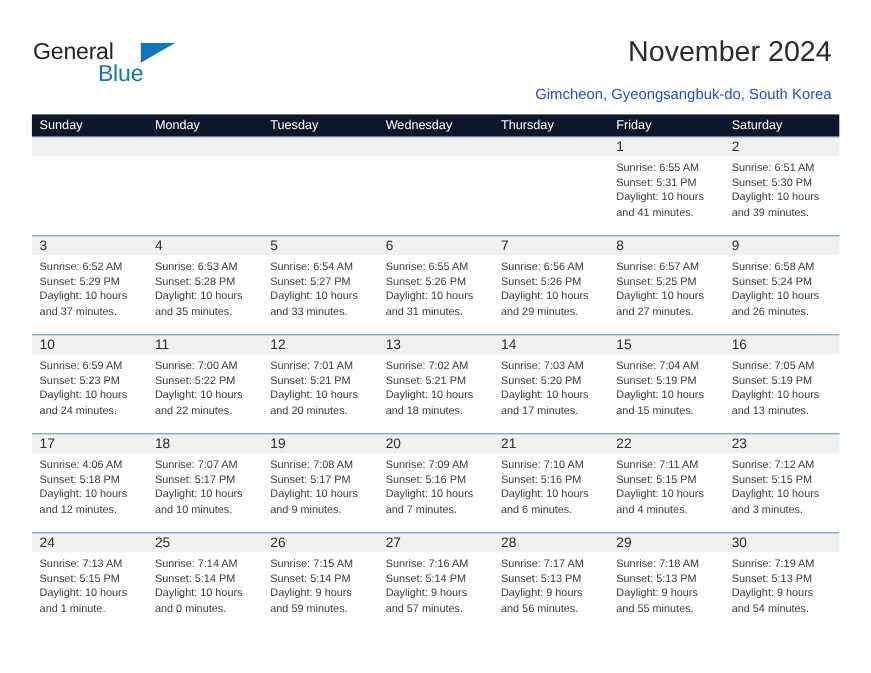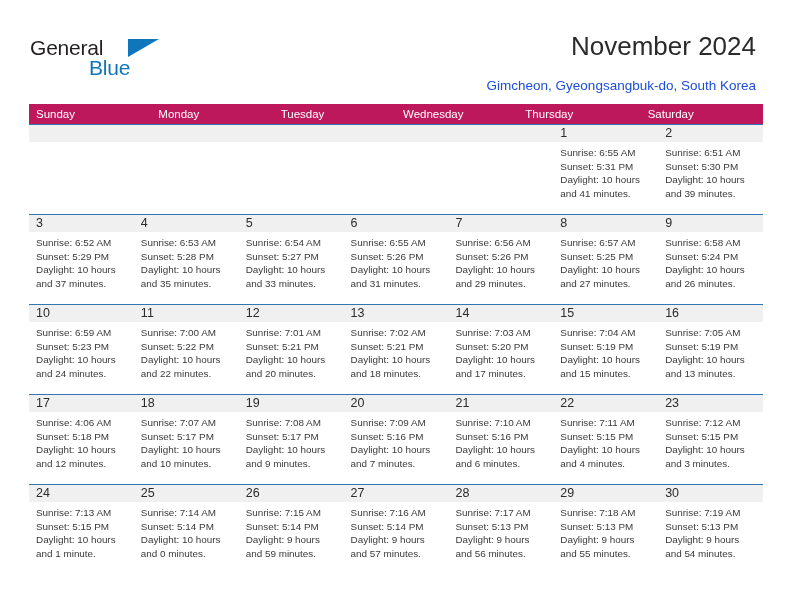--- a/index.html
+++ b/index.html
@@ -85,21 +85,21 @@
 
   
   .calendar {
     position: absolute;
     left: 29px;
     top: 104px;
     width: 734px;
   }
   .weekday-row {
     display: flex;
-    background: #be185d;
+    background: #0f172a;
     height: 20px;
   }
   .weekday {
     flex: 1 1 0;
     color: #ffffff;
     font-size: 11.5px;
     line-height: 20px;
     padding-left: 7px;
     box-sizing: border-box;
     white-space: nowrap;
@@ -160,20 +160,21 @@
     <div class="subtitle">Gimcheon, Gyeongsangbuk-do, South Korea</div>
   </div>
 
   <div class="calendar">
     <div class="weekday-row">
       <div class="weekday">Sunday</div>
       <div class="weekday">Monday</div>
       <div class="weekday">Tuesday</div>
       <div class="weekday">Wednesday</div>
       <div class="weekday">Thursday</div>
+      <div class="weekday">Friday</div>
       <div class="weekday">Saturday</div>
     </div>
 
     <div class="week-row">
       <div class="daynum-band"></div>
       <div class="day-cell empty">
         <div class="day-number"></div>
 
       </div>
       <div class="day-cell empty">

